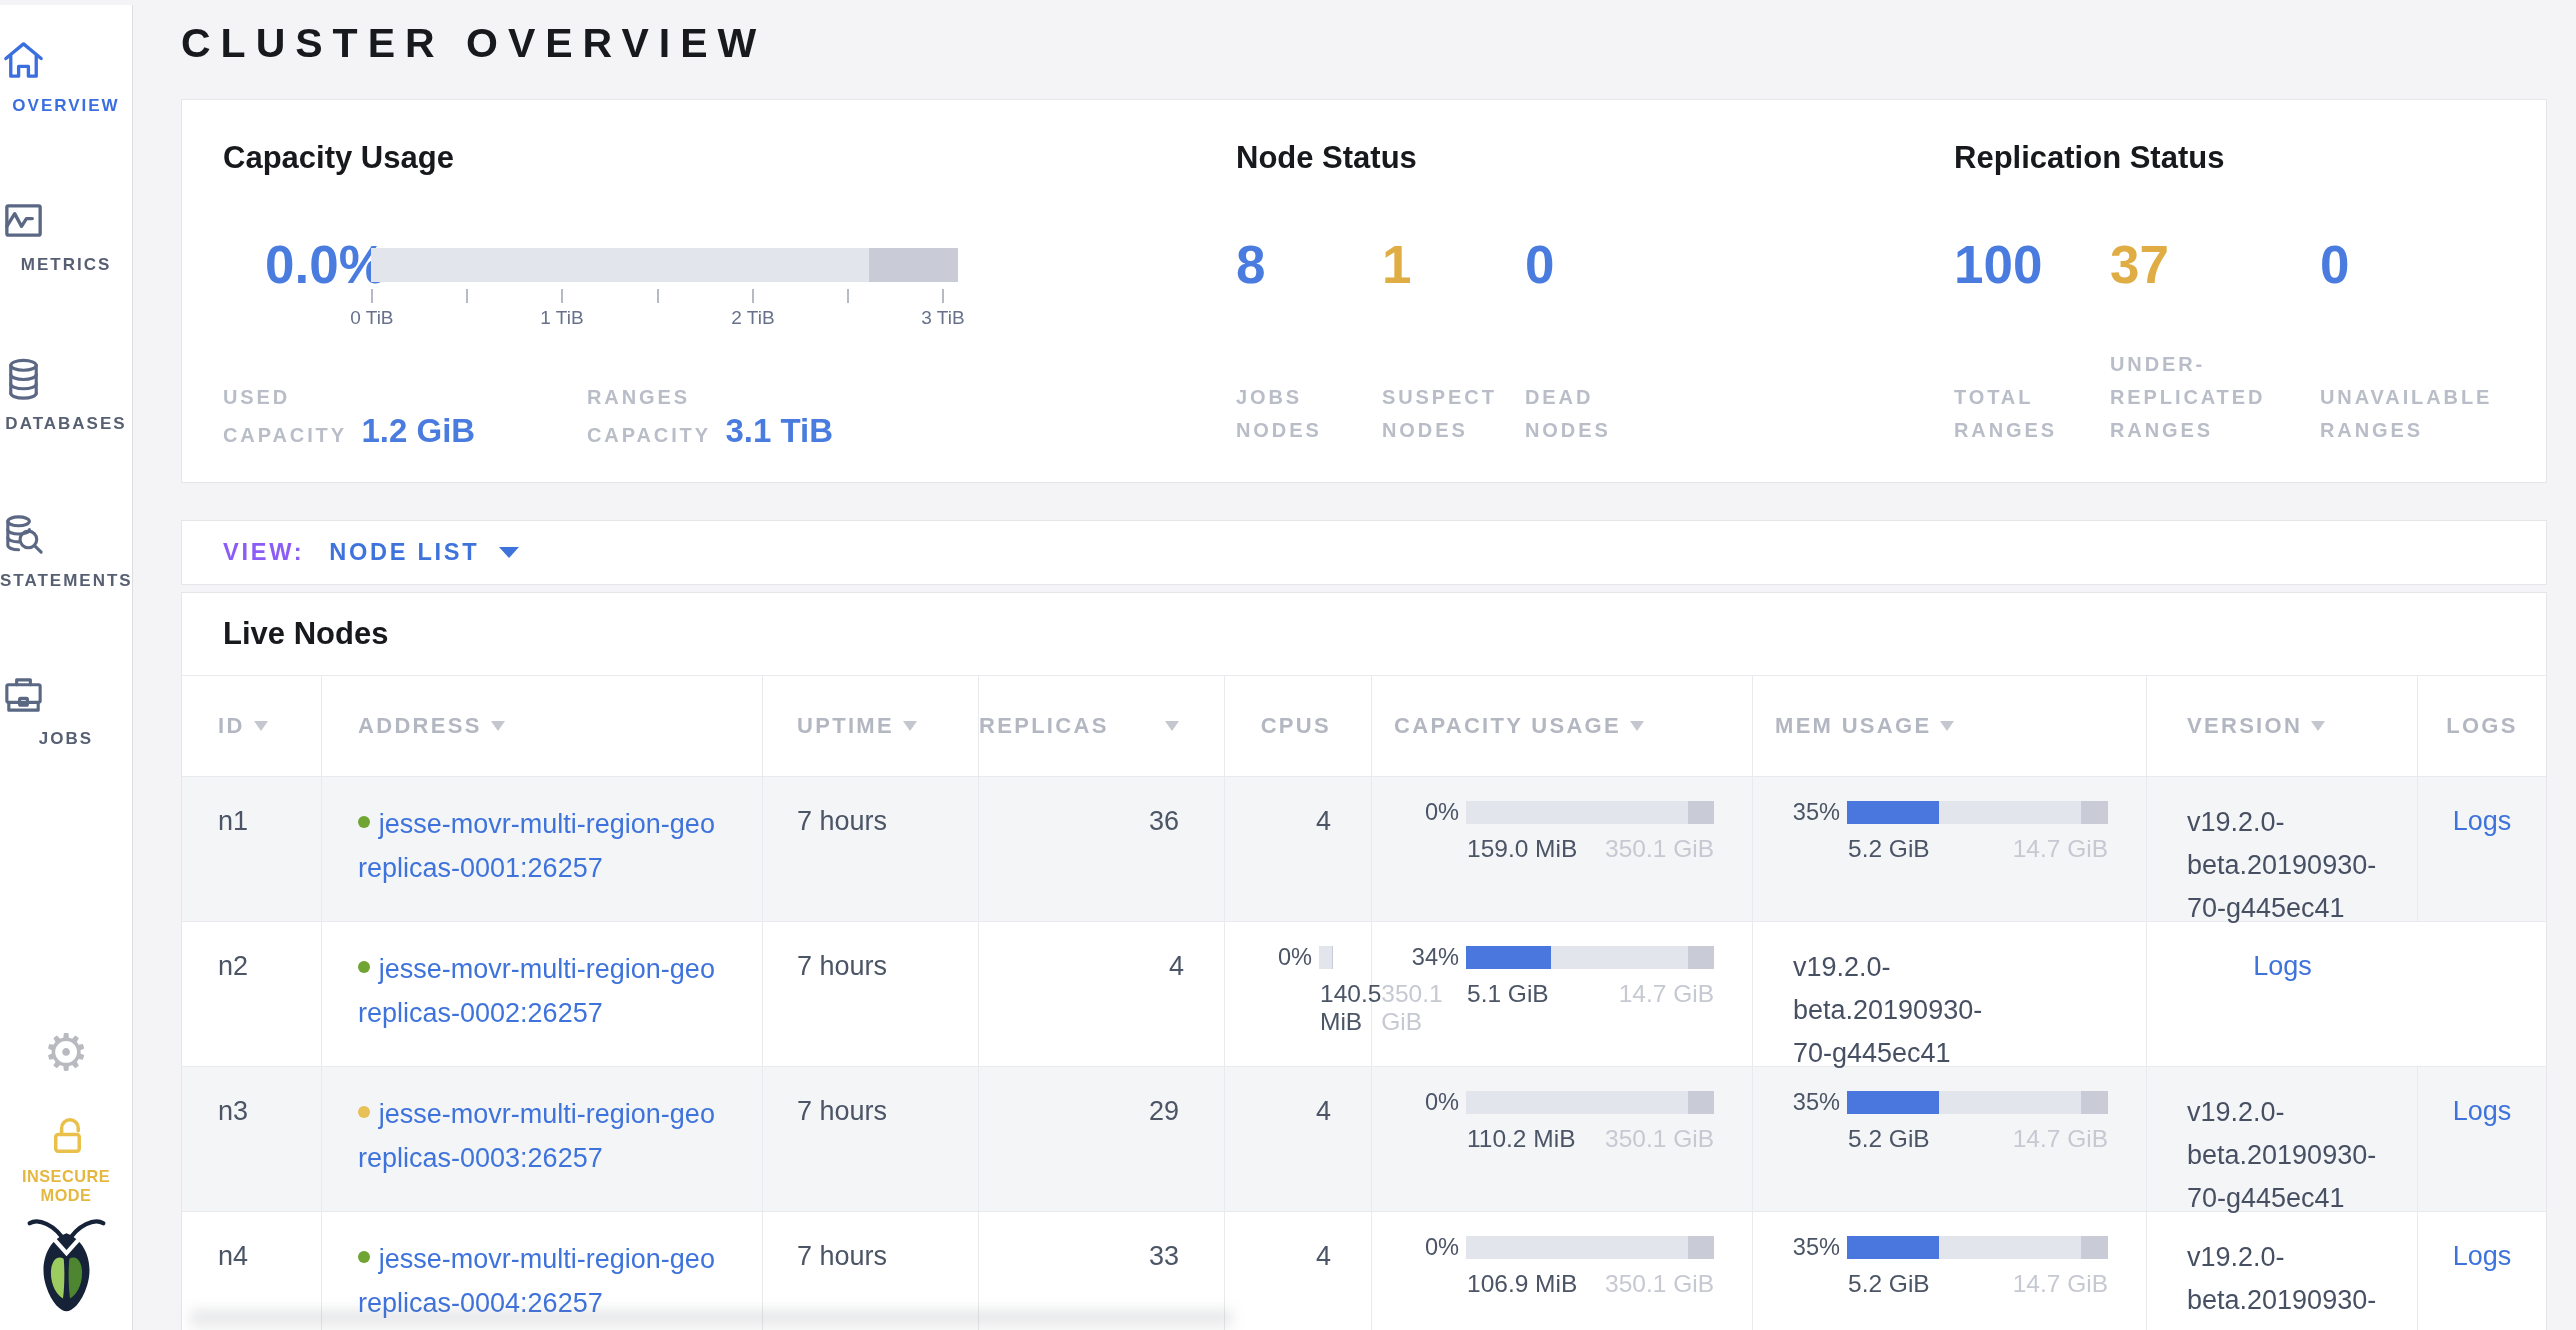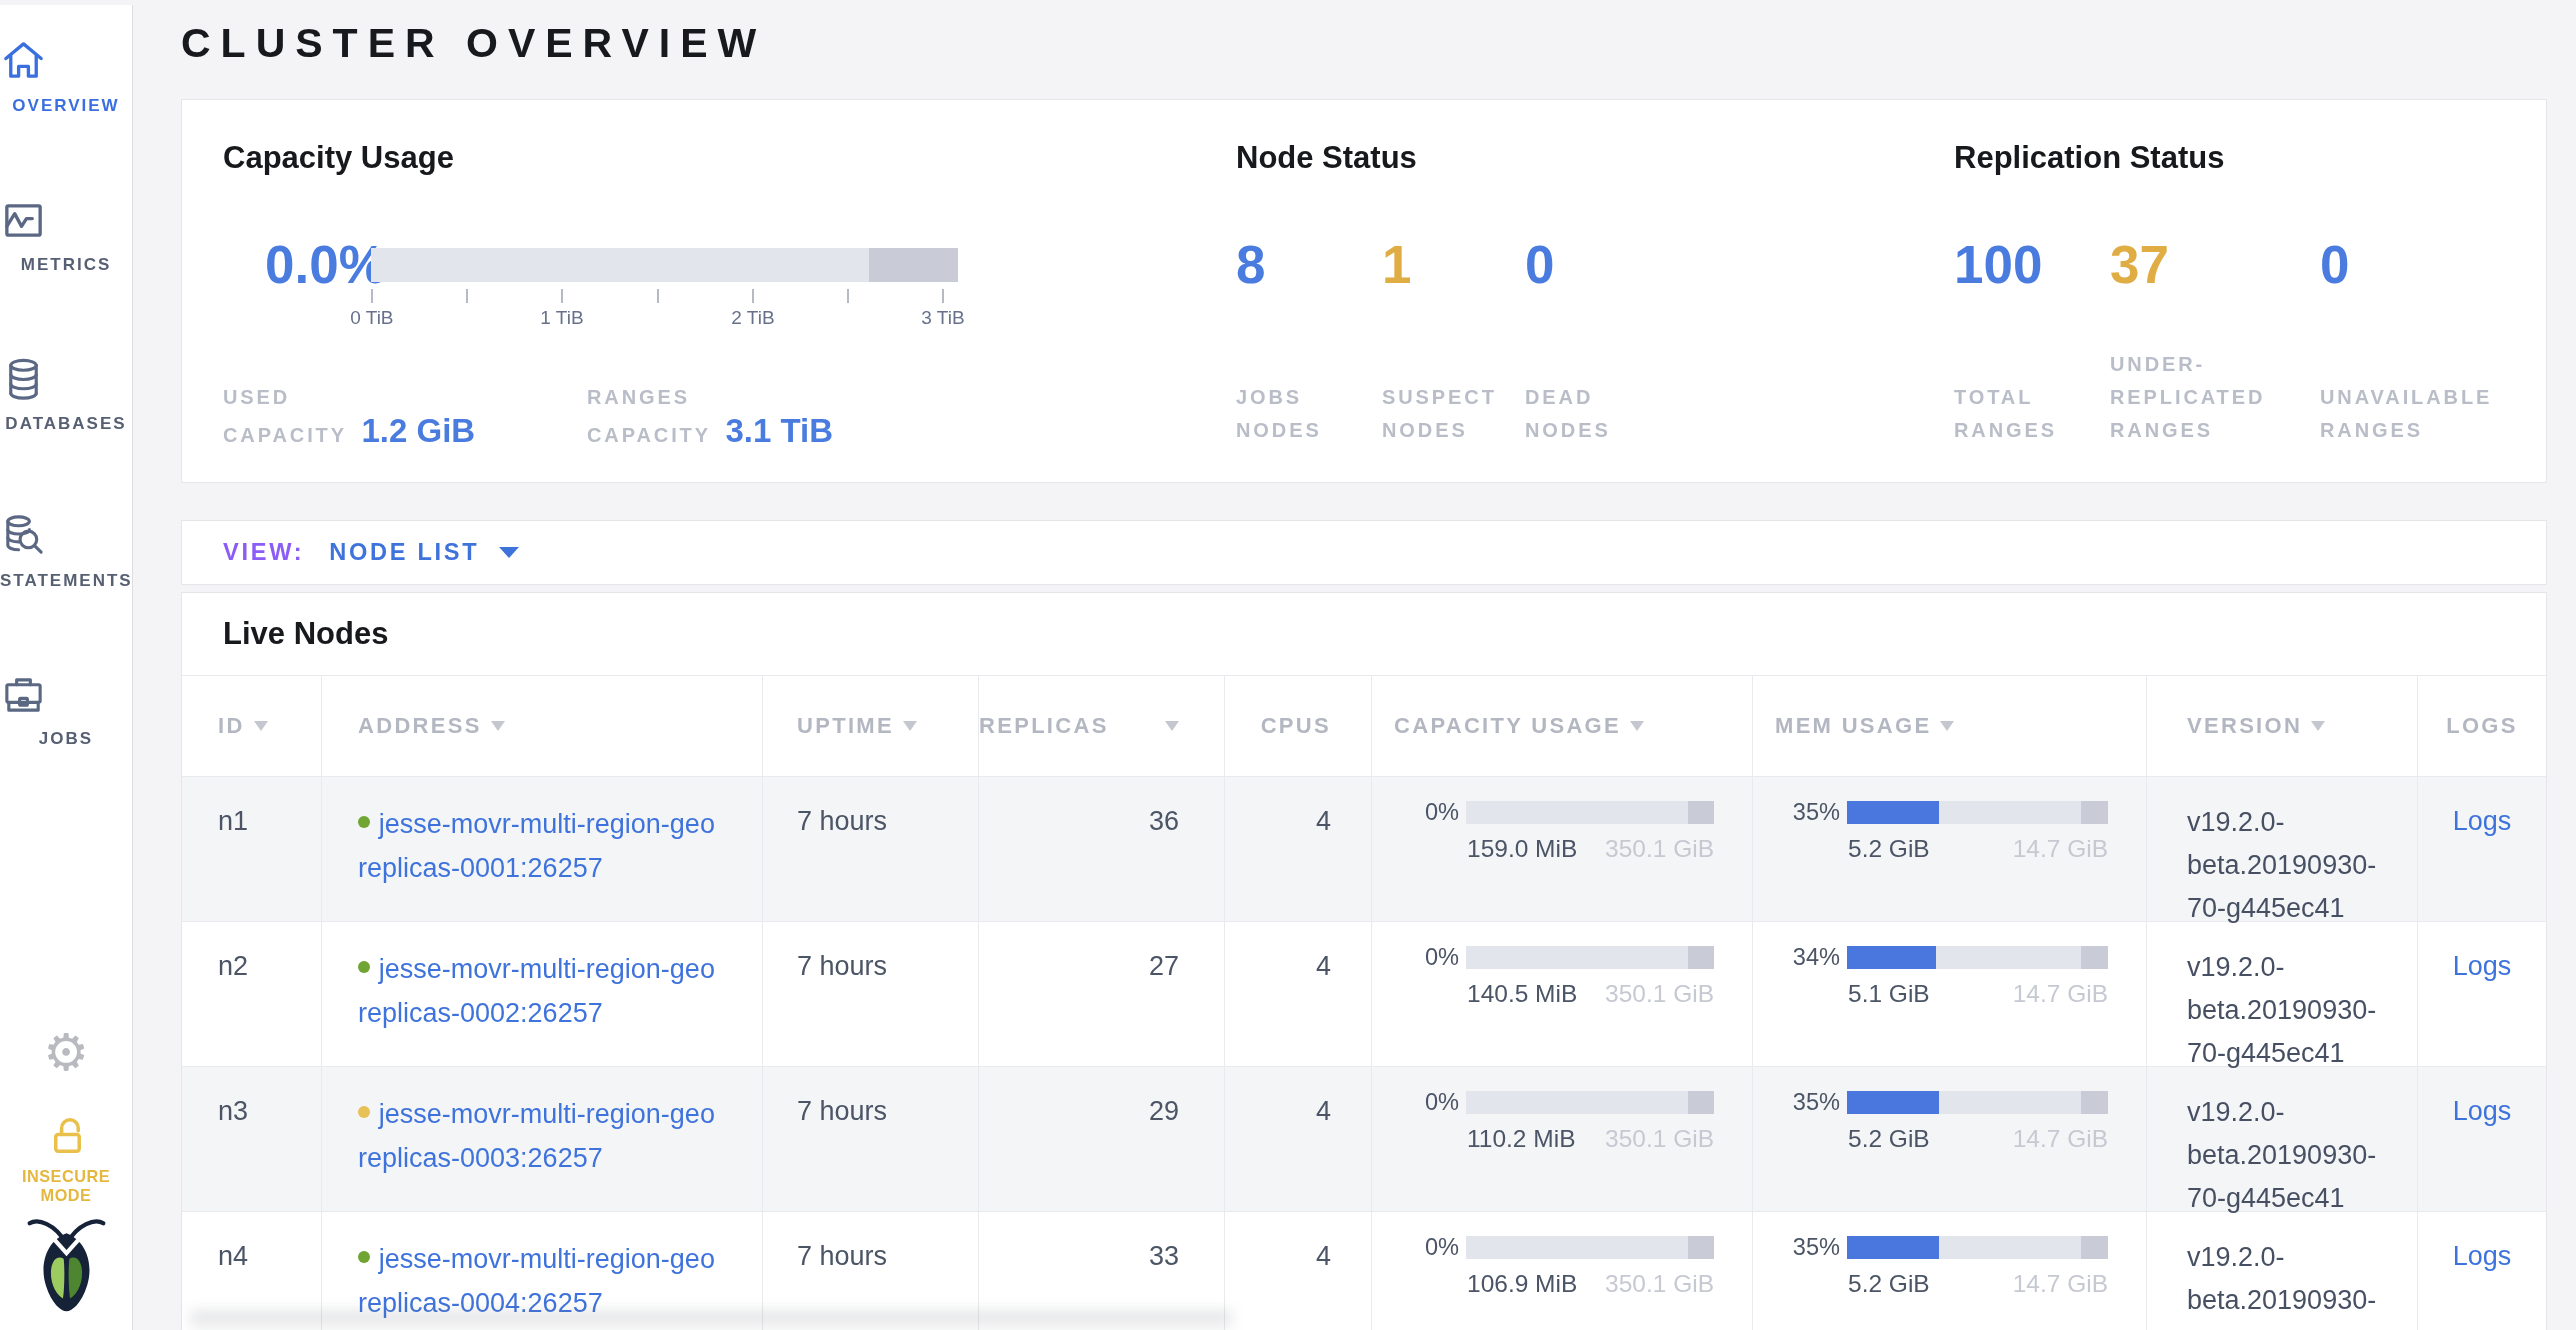--- a/index.html
+++ b/index.html
@@ -374,21 +374,20 @@
       </div>
       <div class="c-logs"><span class="logs-link">Logs</span></div>
     </div>
 
     <div class="trow drow">
       <div class="c-id">n2</div>
       <div class="c-address">
         <span class="dot" style="background-color: rgb(112, 165, 51);"></span><span class="addr-link"><span>jesse-movr-multi-region-geo</span><br><span>replicas-0002:26257</span></span>
       </div>
       <div class="c-uptime">7 hours</div>
-      <div class="c-replicas">27</div>
       <div class="c-cpus">4</div>
       <div class="c-meter">
         <div class="meter-row">
             <span class="meter-pct">0%</span>
           <div class="meter-bar">
               <div class="meter-fill" style="width: 0%;"></div>
               <div class="meter-tail"></div>
             </div>
         </div>
         <div class="meter-vals">

